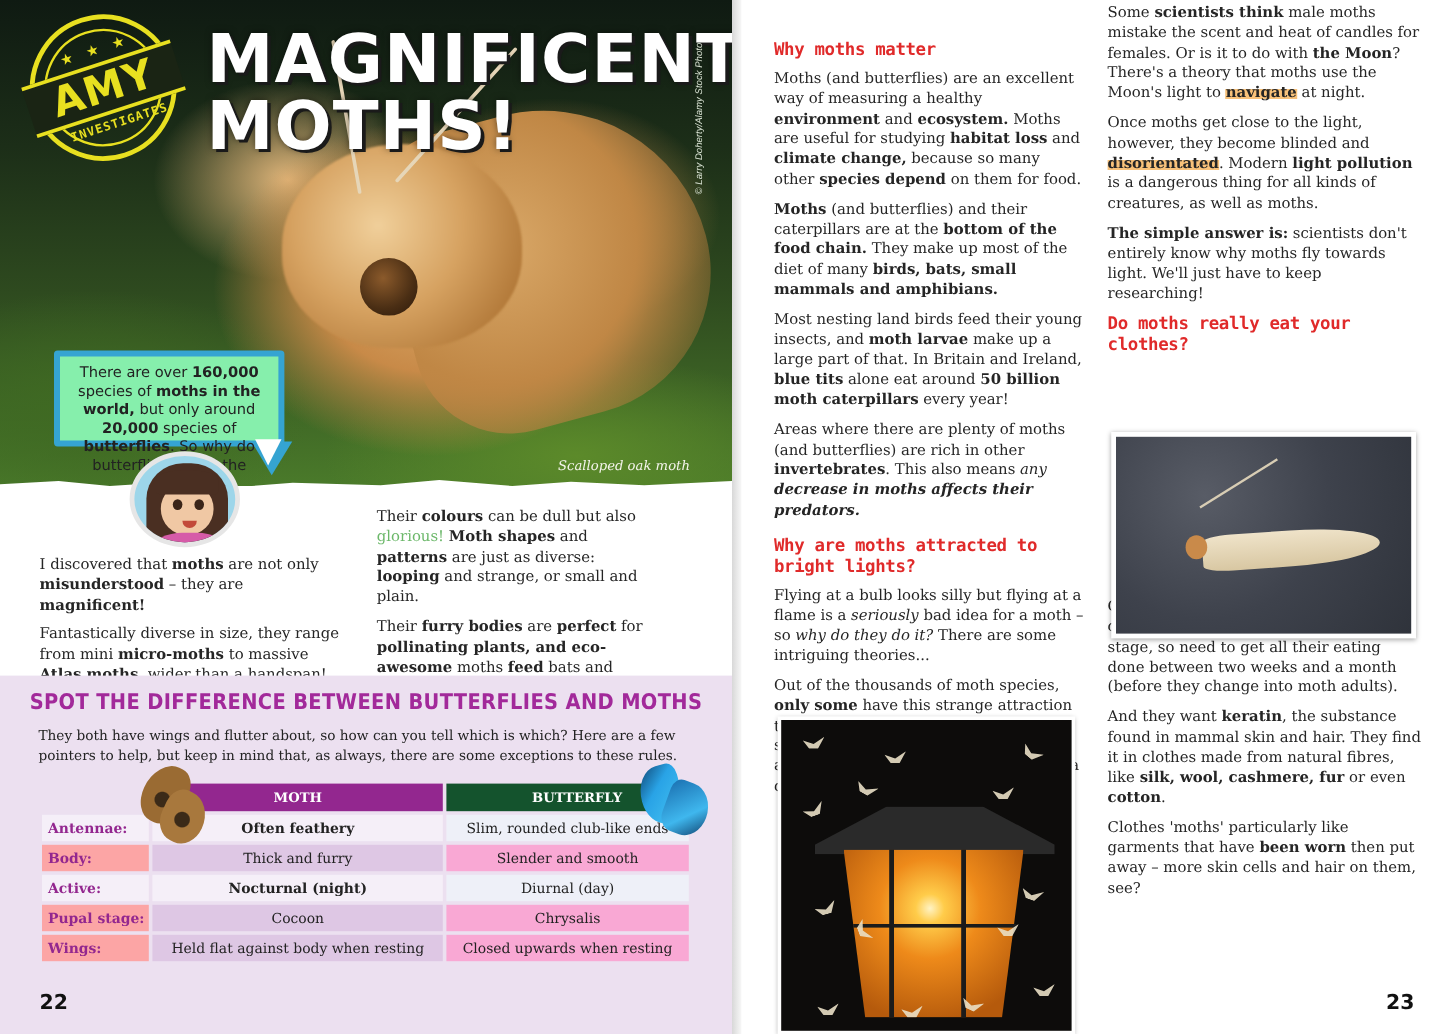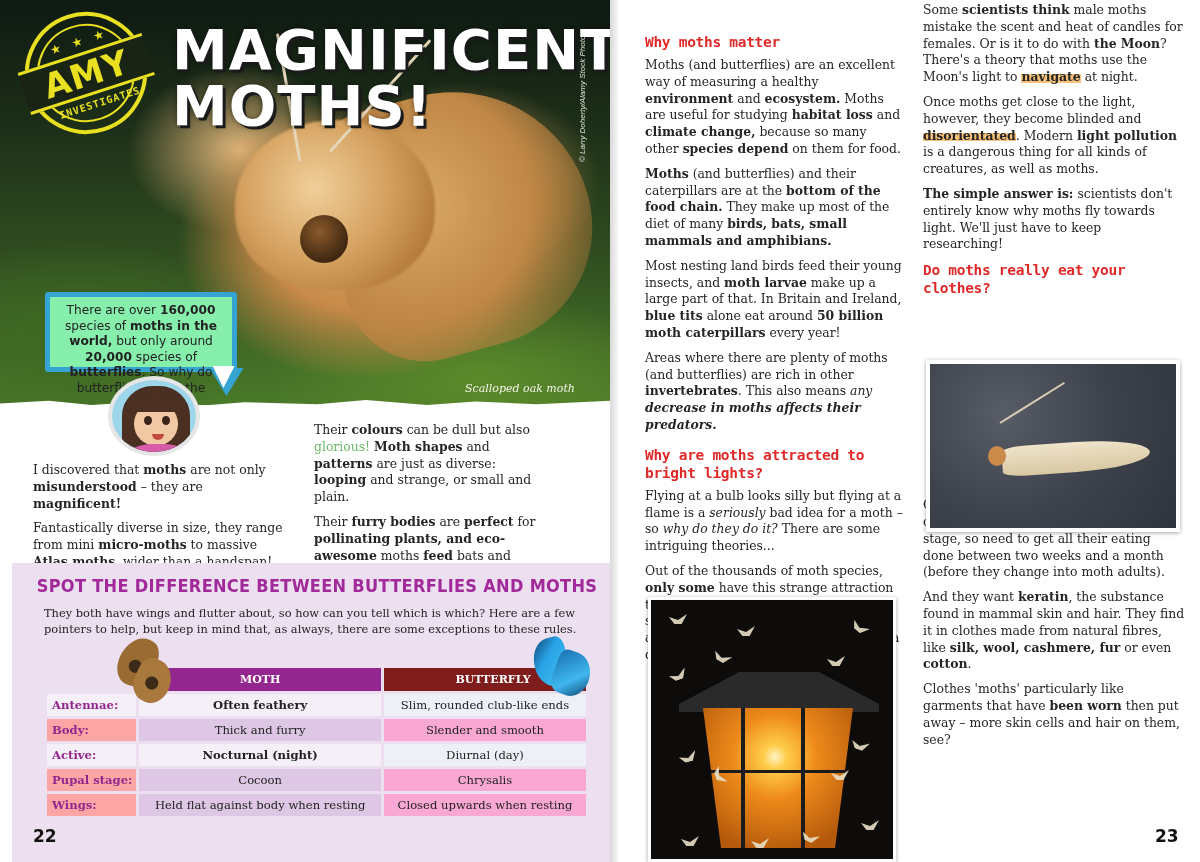--- a/index.html
+++ b/index.html
@@ -106,36 +106,36 @@
   .avatar-shirt { position: absolute; left: 16px; top: 64px; width: 60px; height: 30px; border-radius: 40% 40% 0 0; background: #d65ba8; }
 
   .body-text { font-family: "DejaVu Serif", serif; font-size: 12.4px; line-height: 16.8px; color: #252525; }
   .body-text p { margin-bottom: 8px; }
   .body-text b { font-weight: bold; }
   .left-col1 { position: absolute; left: 33px; top: 462px; width: 260px; }
   .left-col2 { position: absolute; left: 314px; top: 422px; width: 232px; }
   .green-text { color: #6cb86a; }
 
   .spot-section {
-    position: absolute; left: 0; top: 563px; width: 678px; height: 299px; background: #ece0f0; margin-left: 12px;
+    position: absolute; left: 0; top: 563px; width: 678px; height: 299px; background: #ece0f0;
   }
   .spot-title {
     position: absolute; left: 0; top: 12px; width: 610px; text-align: center;
     font-family: "DejaVu Sans Condensed", "DejaVu Sans", sans-serif; color: #a2299a; font-size: 18px; letter-spacing: 0.3px;
   }
   .spot-intro {
     position: absolute; left: 32px; top: 42px; width: 550px;
     font-family: "DejaVu Serif", serif; font-size: 11.4px; line-height: 16px; color: #222;
   }
-  .compare-table { position: absolute; left: 32px; top: 102px; width: 545px; border-collapse: separate; border-spacing: 3px; }
+  .compare-table { position: absolute; left: 32px; top: 87px; width: 545px; border-collapse: separate; border-spacing: 3px; }
   .compare-table th {
     height: 23px; color: #fff; font-family: "DejaVu Serif", serif; font-weight: bold; font-size: 11px; text-align: center;
   }
   .th-moth { background: #93278f; }
-  .th-butterfly { background: #7f1d1d; padding-left: 16px; }
+  .th-butterfly { background: #14532d; padding-left: 16px; }
   .compare-table td {
     height: 22px; font-family: "DejaVu Serif", serif; font-size: 11.6px; text-align: center; color: #222; padding: 0 4px; white-space: nowrap;
   }
   .compare-table td.row-label { text-align: left; color: #93278f; font-weight: bold; width: 80px; padding-left: 5px; }
   tr.odd td.row-label { background: #f5eff8; }
   tr.odd td.moth-cell { background: #f5eff8; font-weight: bold; }
   tr.odd td.butterfly-cell { background: #eef0f8; }
   tr.even td.row-label { background: #fca5a5; }
   tr.even td.moth-cell { background: #dec7e4; }
   tr.even td.butterfly-cell { background: #f9a8d4; }

